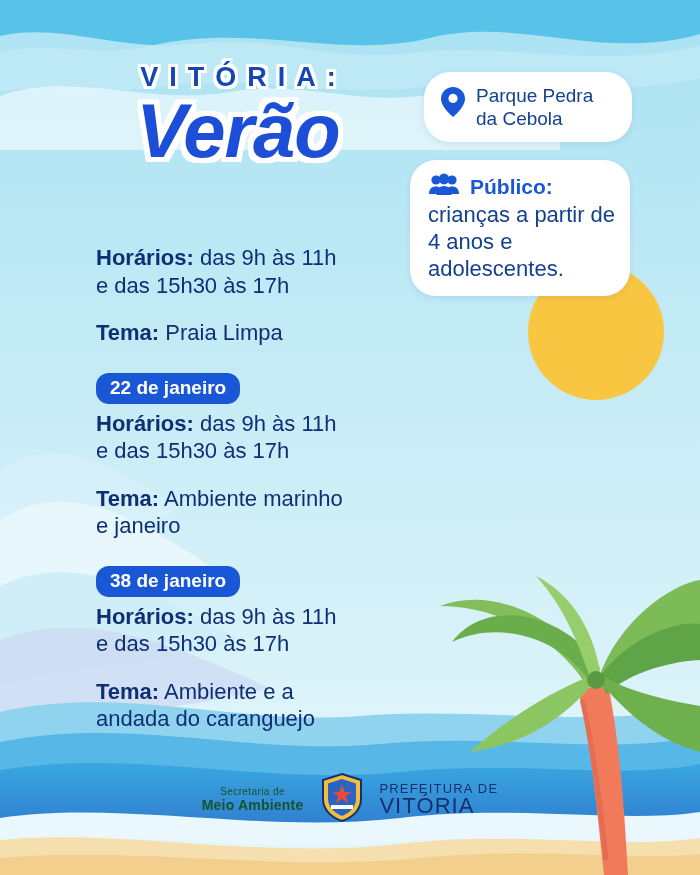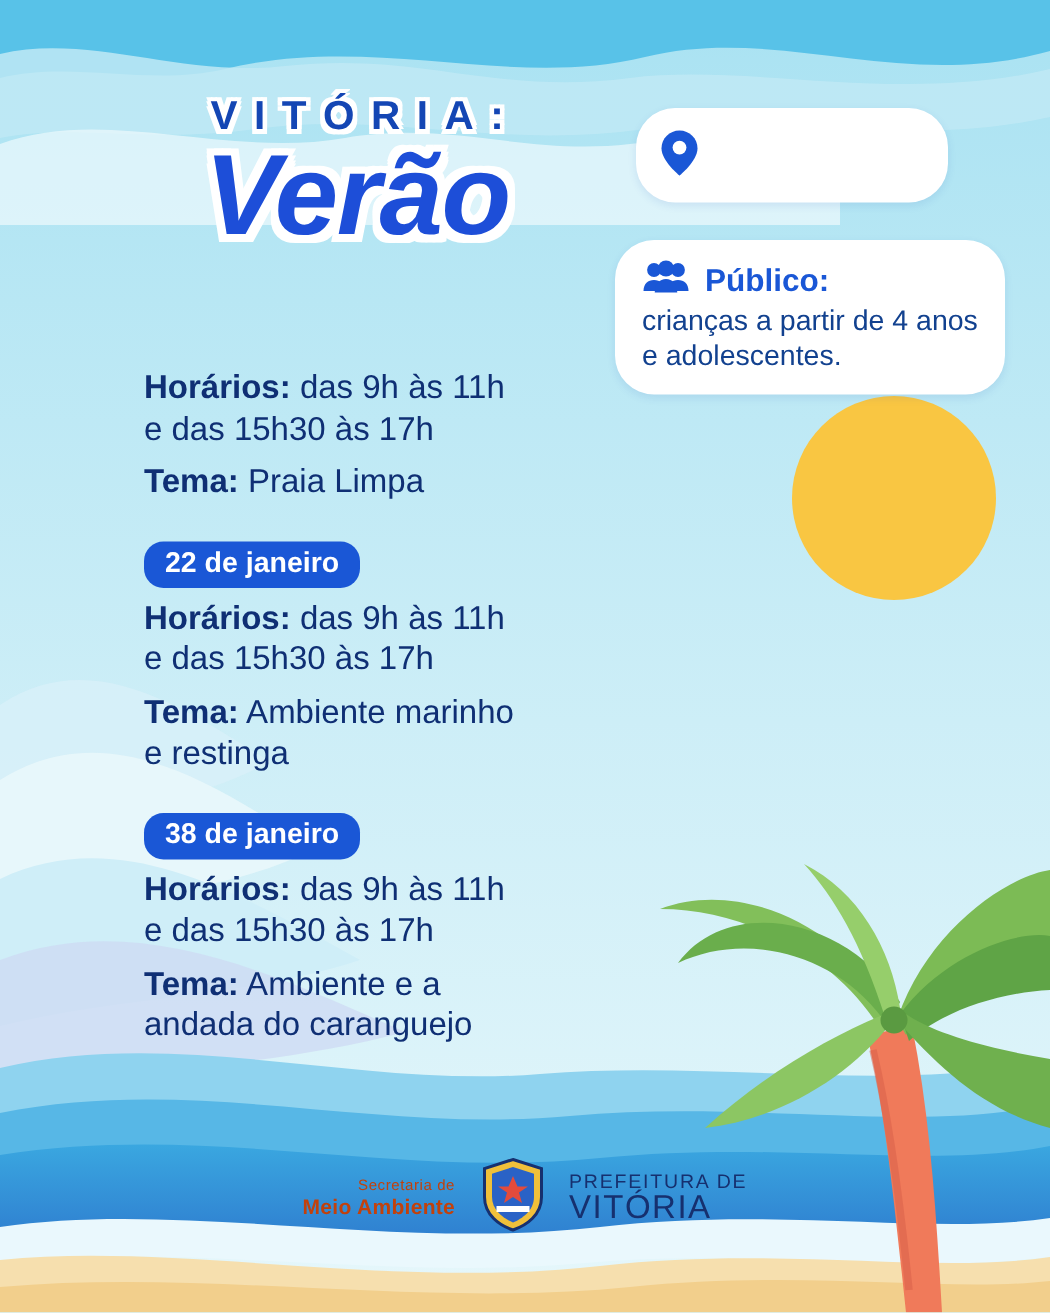--- a/index.html
+++ b/index.html
@@ -71,21 +71,21 @@
   .card-place {
     left: 424px;
     top: 72px;
     width: 208px;
     padding: 12px 14px 12px 16px;
     border-radius: 26px;
   }
   .card-public {
     left: 410px;
     top: 160px;
-    width: 260px;
+    width: 220px;
     padding: 13px 14px 14px 18px;
     border-radius: 26px;
     display: block;
   }
   .pin-icon {
     flex: 0 0 auto;
     margin-right: 10px;
     margin-top: 2px;
   }
   .card-place-text {
@@ -101,21 +101,21 @@
   .people-icon {
     margin-right: 10px;
   }
   .public-label {
     font-size: 21px;
     font-weight: bold;
     color: #1a57d6;
   }
   .public-text {
     margin-top: 1px;
-    font-size: 19px;
+    font-size: 22px;
     line-height: 1.22;
     color: #12418f;
     font-weight: 500;
   }
   
   .schedule {
     position: absolute;
     left: 96px;
     top: 238px;
     width: 400px;
@@ -138,42 +138,42 @@
     line-height: 1.25;
     color: #0f2f74;
     font-weight: 500;
   }
   .day-line b {
     color: #0f2f74;
     font-weight: bold;
     text-align: center;
   }
   .day-theme {
-    margin-top: 8px;
+    margin-top: 20px;
     font-size: 22px;
     line-height: 1.25;
     color: #0f2f74;
     font-weight: 500;
   }
   .day-theme b {
     font-weight: bold;
   }
   
   .footer {
     position: absolute;
     left: 0;
     bottom: 48px;
     width: 700px;
     display: flex;
     align-items: center;
     justify-content: center;
   }
   .footer-left {
-    text-align: right;
-    color: #c2410c;
+    text-align: center;
+    color: #14532d;
     margin-right: 14px;
   }
   .footer-left .l1 {
     font-size: 10px;
     letter-spacing: 0.4px;
   }
   .footer-left .l2 {
     font-size: 14px;
     font-weight: bold;
     letter-spacing: 0.2px;
@@ -255,20 +255,21 @@
     <div class="title-main">Verão</div>
   </div>
 
   <div class="card card-place">
     <span class="pin-icon">
       <svg width="26" height="32" viewBox="0 0 26 32">
         <path d="M13 1 C6.4 1 1 6.3 1 12.8 C1 21.5 13 31 13 31 C13 31 25 21.5 25 12.8 C25 6.3 19.6 1 13 1 Z" fill="#1a57d6"></path>
         <circle cx="13" cy="12.4" r="4.6" fill="#ffffff"></circle>
       </svg>
     </span>
+    <div class="card-place-text">Parque Pedra da Cebola</div>
   </div>
 
   <div class="card card-public">
     <div class="public-head">
       <span class="people-icon">
         <svg width="32" height="24" viewBox="0 0 32 24">
           <circle cx="8" cy="7" r="4.6" fill="#1a57d6"></circle>
           <circle cx="24" cy="7" r="4.6" fill="#1a57d6"></circle>
           <circle cx="16" cy="6" r="5.4" fill="#1a57d6"></circle>
           <path d="M1 21 C1 16 4 13.6 8 13.6 C12 13.6 15 16 15 21 Z" fill="#1a57d6"></path>
@@ -298,21 +299,21 @@
     <div class="day-block">
       <span class="day-badge">22 de janeiro</span>
       <div class="day-line">
         <b>Horários:</b>
         <span>das 9h às 11h</span><br>
         <span>e das 15h30 às 17h</span>
       </div>
       <div class="day-theme">
         <b>Tema:</b>
         <span>Ambiente marinho</span><br>
-        <span>e restinga</span>
+        <span>e janeiro</span>
       </div>
     </div>
 
     <div class="day-block">
       <span class="day-badge">38 de janeiro</span>
       <div class="day-line">
         <b>Horários:</b>
         <span>das 9h às 11h</span><br>
         <span>e das 15h30 às 17h</span>
       </div>

